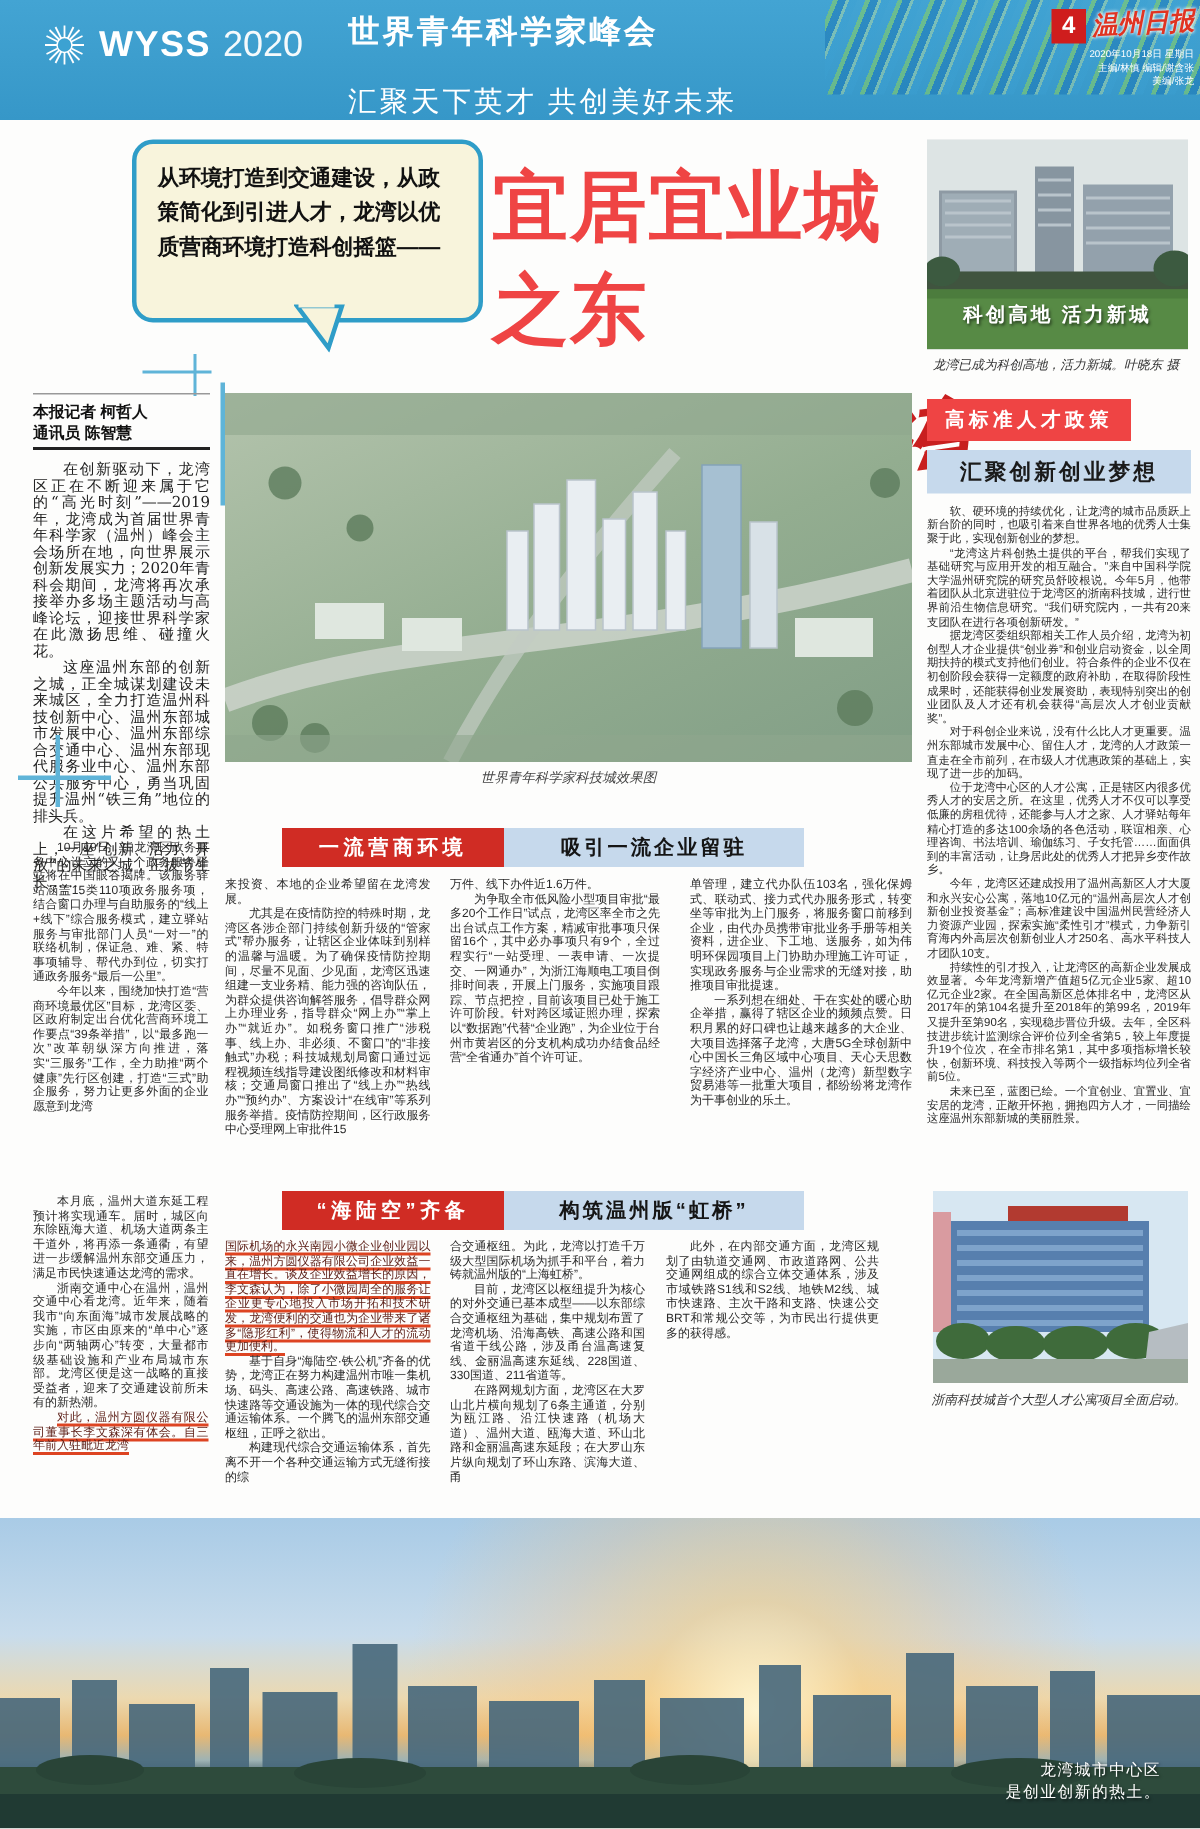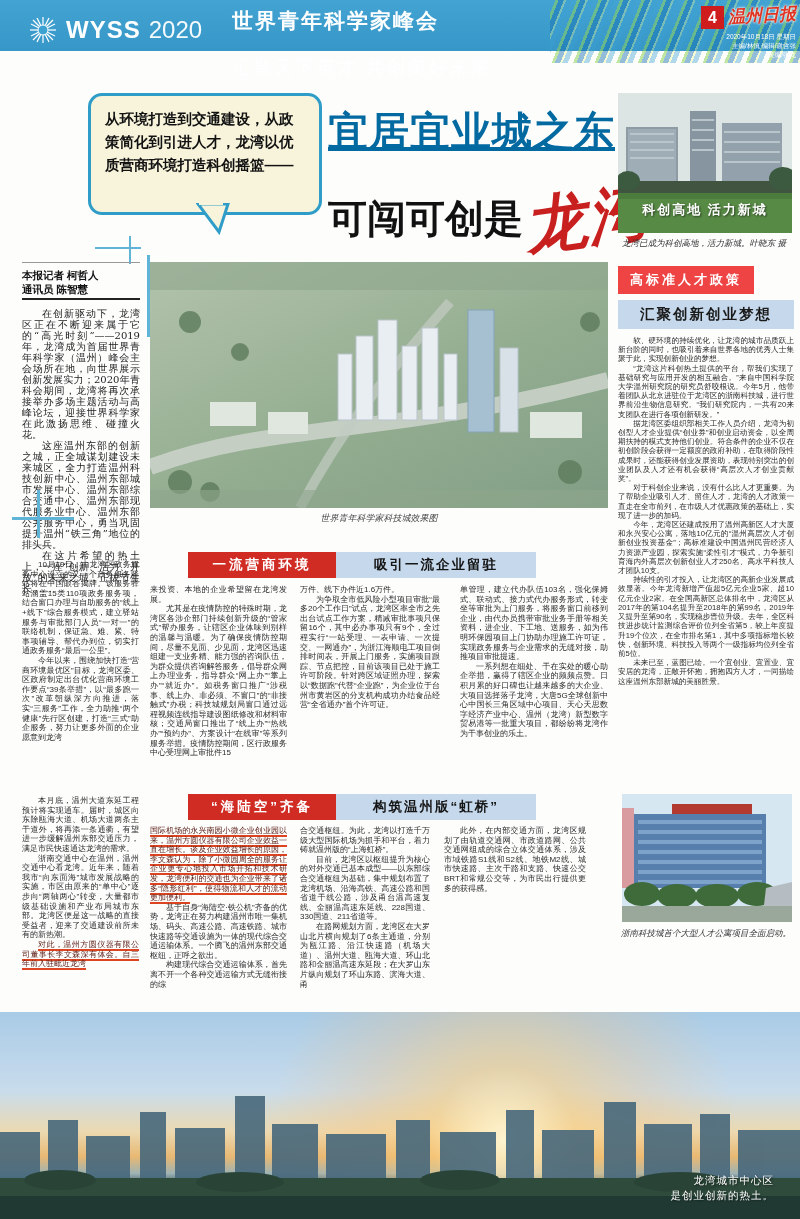--- a/index.html
+++ b/index.html
@@ -1,19 +1,19 @@
 <!DOCTYPE html>
 <html><head>
 <meta charset="utf-8">
 <style>
   html,body{margin:0;padding:0;background:#e9e9e9;}
   .page{position:relative;width:800px;height:1219px;background:#fdfdfc;margin:0 auto;overflow:hidden;
         font-family:"Liberation Sans",sans-serif;color:#222;}
   
-  .masthead{position:absolute;left:0;top:0;width:800px;height:51px;background:linear-gradient(#43a4d3,#3697c8);}
+  .masthead{position:absolute;left:0;top:0;width:800px;height:80px;background:linear-gradient(#43a4d3,#3697c8);}
   .masthead-decor{position:absolute;right:0;top:0;width:250px;height:63px;overflow:hidden;
       background:
         repeating-linear-gradient(112deg,rgba(255,255,255,0) 0 5px,rgba(140,210,90,.55) 5px 8px,rgba(20,110,175,.45) 8px 13px,rgba(230,245,140,.35) 13px 15px,rgba(60,160,210,.4) 15px 20px);}
   .wyss{position:absolute;left:28px;top:15px;display:flex;align-items:center;gap:8px;color:#fff;}
   .wyss .star{width:30px;height:30px;}
   .wyss .w1{font-size:24px;font-weight:bold;letter-spacing:1px;}
   .wyss .w2{font-size:24px;font-weight:300;opacity:.95;}
   .mast-title{position:absolute;left:232px;top:7px;color:#fff;}
   .mast-title .t1{font-size:21px;font-weight:bold;letter-spacing:2px;}
   .mast-title .t2{font-size:19px;font-weight:400;letter-spacing:2px;margin-top:20px;}
@@ -22,21 +22,21 @@
   .paper-name{position:absolute;right:4px;top:4px;font-family:"DejaVu Serif",serif;font-style:italic;
       font-weight:bold;font-size:17px;color:#e03422;text-shadow:0 0 2px #fff,0 0 3px #fff;transform:rotate(-3deg);}
   .dateline{position:absolute;right:4px;top:32px;text-align:right;color:#fff;font-size:6.5px;line-height:9px;}
   
   .bubble{position:absolute;left:88px;top:93px;width:200px;height:92px;background:#f8f4dc;
       border:3px solid #2f9dc8;border-radius:14px;padding:12px 14px;
       font-size:14.5px;font-weight:bold;line-height:1.6;color:#111;}
   .bubble-tail{position:absolute;left:196px;top:203px;}
   .bubble-seam{position:absolute;left:199px;top:200px;width:24px;height:5px;background:#f8f4dc;}
   .headline{position:absolute;left:328px;top:104px;width:290px;}
-  .headline .h1{font-size:40px;font-weight:900;letter-spacing:1px;color:#0369a1;text-decoration:underline;}
+  .headline .h1{font-size:51px;font-weight:900;letter-spacing:1px;color:#ef4444;}
   .headline .h2{font-size:39px;font-weight:900;color:#111;margin-top:10px;white-space:nowrap;}
   .headline .brand{display:inline-block;font-family:"DejaVu Serif",serif;font-style:italic;font-weight:bold;
       font-size:62px;color:#c81f1f;transform:rotate(-8deg) translateY(8px);letter-spacing:2px;}
   .top-photo{position:absolute;left:618px;top:93px;width:174px;height:140px;overflow:hidden;background:#dfe5e4;}
   .top-photo .overlay{position:absolute;left:0;bottom:14px;width:100%;text-align:center;color:#fff;
       font-weight:bold;font-size:13px;letter-spacing:2px;text-shadow:1px 1px 2px rgba(0,0,0,.55);}
   .top-caption{position:absolute;left:606px;top:238px;width:196px;text-align:center;
       font-family:"DejaVu Serif",serif;font-style:italic;font-size:8.5px;color:#333;}
   
   .byline{position:absolute;left:22px;top:262px;width:118px;border-top:1px solid #999;padding-top:5px;}
@@ -215,21 +215,22 @@
   </div>
   <div class="center-caption">世界青年科学家科技城效果图</div>
 
   <div class="talent">
     <div class="talent-tag">高标准人才政策</div>
     <div class="talent-title">汇聚创新创业梦想</div>
     <div class="talent-body">
       <p>软、硬环境的持续优化，让龙湾的城市品质跃上新台阶的同时，也吸引着来自世界各地的优秀人士集聚于此，实现创新创业的梦想。</p>
       <p>“龙湾这片科创热土提供的平台，帮我们实现了基础研究与应用开发的相互融合。”来自中国科学院大学温州研究院的研究员舒咬根说。今年5月，他带着团队从北京进驻位于龙湾区的浙南科技城，进行世界前沿生物信息研究。“我们研究院内，一共有20来支团队在进行各项创新研发。”</p>
       <p>据龙湾区委组织部相关工作人员介绍，龙湾为初创型人才企业提供“创业券”和创业启动资金，以全周期扶持的模式支持他们创业。符合条件的企业不仅在初创阶段会获得一定额度的政府补助，在取得阶段性成果时，还能获得创业发展资助，表现特别突出的创业团队及人才还有机会获得“高层次人才创业贡献奖”。</p>
-      <p>对于科创企业来说，没有什么比人才更重要。为了帮助企业吸引人才、留住人才，龙湾的人才政策一直走在全市前列，在市级人才优惠政策的基础上，实现了进一步的加码。</p>
+      <p>对于科创企业来说，没有什么比人才更重要。温州东部城市发展中心、留住人才，龙湾的人才政策一直走在全市前列，在市级人才优惠政策的基础上，实现了进一步的加码。</p>
+      <p>位于龙湾中心区的人才公寓，正是辖区内很多优秀人才的安居之所。在这里，优秀人才不仅可以享受低廉的房租优待，还能参与人才之家、人才驿站每年精心打造的多达100余场的各色活动，联谊相亲、心理咨询、书法培训、瑜伽练习、子女托管……面面俱到的丰富活动，让身居此处的优秀人才把异乡变作故乡。</p>
       <p>今年，龙湾区还建成投用了温州高新区人才大厦和永兴安心公寓，落地10亿元的“温州高层次人才创新创业投资基金”；高标准建设中国温州民营经济人力资源产业园，探索实施“柔性引才”模式，力争新引育海内外高层次创新创业人才250名、高水平科技人才团队10支。</p>
       <p>持续性的引才投入，让龙湾区的高新企业发展成效显著。今年龙湾新增产值超5亿元企业5家、超10亿元企业2家。在全国高新区总体排名中，龙湾区从2017年的第104名提升至2018年的第99名，2019年又提升至第90名，实现稳步晋位升级。去年，全区科技进步统计监测综合评价位列全省第5，较上年度提升19个位次，在全市排名第1，其中多项指标增长较快，创新环境、科技投入等两个一级指标均位列全省前5位。</p>
       <p>未来已至，蓝图已绘。一个宜创业、宜置业、宜安居的龙湾，正敞开怀抱，拥抱四方人才，一同描绘这座温州东部新城的美丽胜景。</p>
     </div>
   </div>
 
   <div class="band" style="left:140px;top:552px;">
     <div class="tag">一流营商环境</div>
     <div class="ttl">吸引一流企业留驻</div>
   </div>

